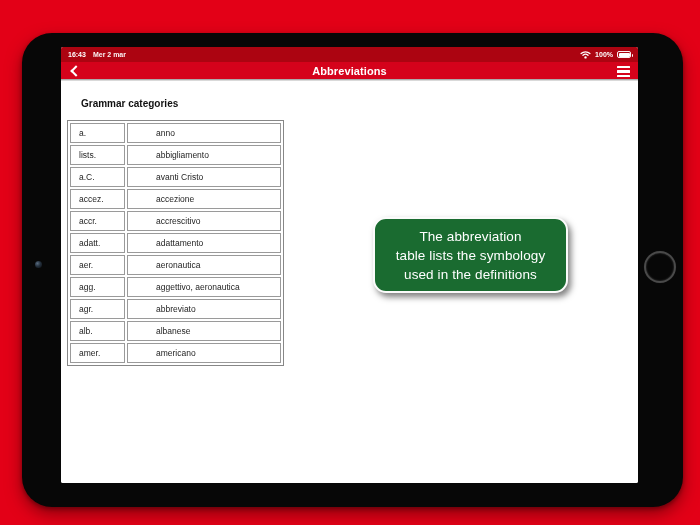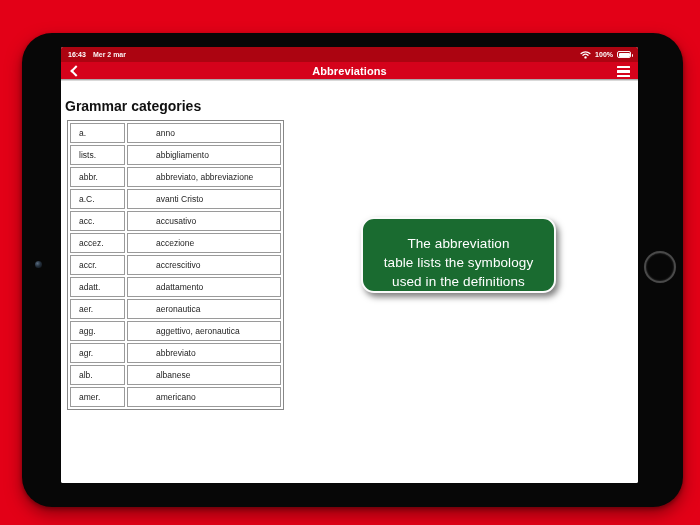--- a/index.html
+++ b/index.html
@@ -78,43 +78,43 @@
   .menu {
     position: absolute; right: 8px; top: 3px; z-index: 2;
     display: flex; flex-direction: column; gap: 2px; cursor: pointer; padding: 1px 0;
   }
   .menu .bar { width: 13px; height: 2.4px; background: #ffffff; border-radius: 0.5px; }
   .nav-shadow { height: 2px; background: linear-gradient(rgba(0,0,0,0.42), rgba(0,0,0,0.06)); }
 
   
   .content { position: relative; height: 402px; background: #ffffff; }
   .heading {
-    position: absolute; left: 4px; top: 17px;
-    font-size: 14px; font-weight: bold; color: #111111;
+    position: absolute; left: 20px; top: 17px;
+    font-size: 10px; font-weight: bold; color: #111111;
   }
   .abbr-table {
     position: absolute; left: 6px; top: 39px;
     border-collapse: separate; border-spacing: 2px;
     border: 1px solid #878787; background: #ffffff;
   }
   .abbr-table td {
     border: 1px solid #9a9a9a; height: 20px; box-sizing: border-box;
     padding: 0 4px 0 8px; font-size: 8.5px; color: #1d1d1d; vertical-align: middle;
     background: #ffffff; line-height: 1;
   }
   .abbr-table td.c-abbr { width: 55px; }
   .abbr-table td.c-meaning { width: 154px; padding-left: 28px; }
 
   
   .callout {
-    position: absolute; left: 300px; top: 136px; width: 195px; height: 76px;
+    position: absolute; left: 312px; top: 136px; width: 195px; height: 76px;
     background: #1a6b30; border: 2px solid #fbfbfb; border-radius: 13px;
     box-sizing: border-box;
     box-shadow: 3px 4px 6px rgba(0,0,0,0.5);
-    display: flex; align-items: flex-end; justify-content: center;
+    display: flex; align-items: center; justify-content: center;
   }
   .callout-text {
     color: #ffffff; font-size: 13.5px; line-height: 19px; text-align: center;
     white-space: pre-line; letter-spacing: 0.1px;
   }
 </style>
 </head>
 <body>
 
 <div class="stage">
@@ -163,35 +163,27 @@
   <tr>
     <td class="c-abbr">a.</td>
     <td class="c-meaning">anno</td>
   </tr>
 
   <tr>
     <td class="c-abbr">lists.</td>
     <td class="c-meaning">abbigliamento</td>
   </tr>
 
-  <tr>
-    <td class="c-abbr">abbr.</td>
-    <td class="c-meaning">abbreviato, abbreviazione</td>
-  </tr>
 
 
   <tr>
     <td class="c-abbr">a.C.</td>
     <td class="c-meaning">avanti Cristo</td>
   </tr>
 
-  <tr>
-    <td class="c-abbr">acc.</td>
-    <td class="c-meaning">accusativo</td>
-  </tr>
 
   <tr>
     <td class="c-abbr">accez.</td>
     <td class="c-meaning">accezione</td>
   </tr>
 
   <tr>
     <td class="c-abbr">accr.</td>
     <td class="c-meaning">accrescitivo</td>
   </tr>

